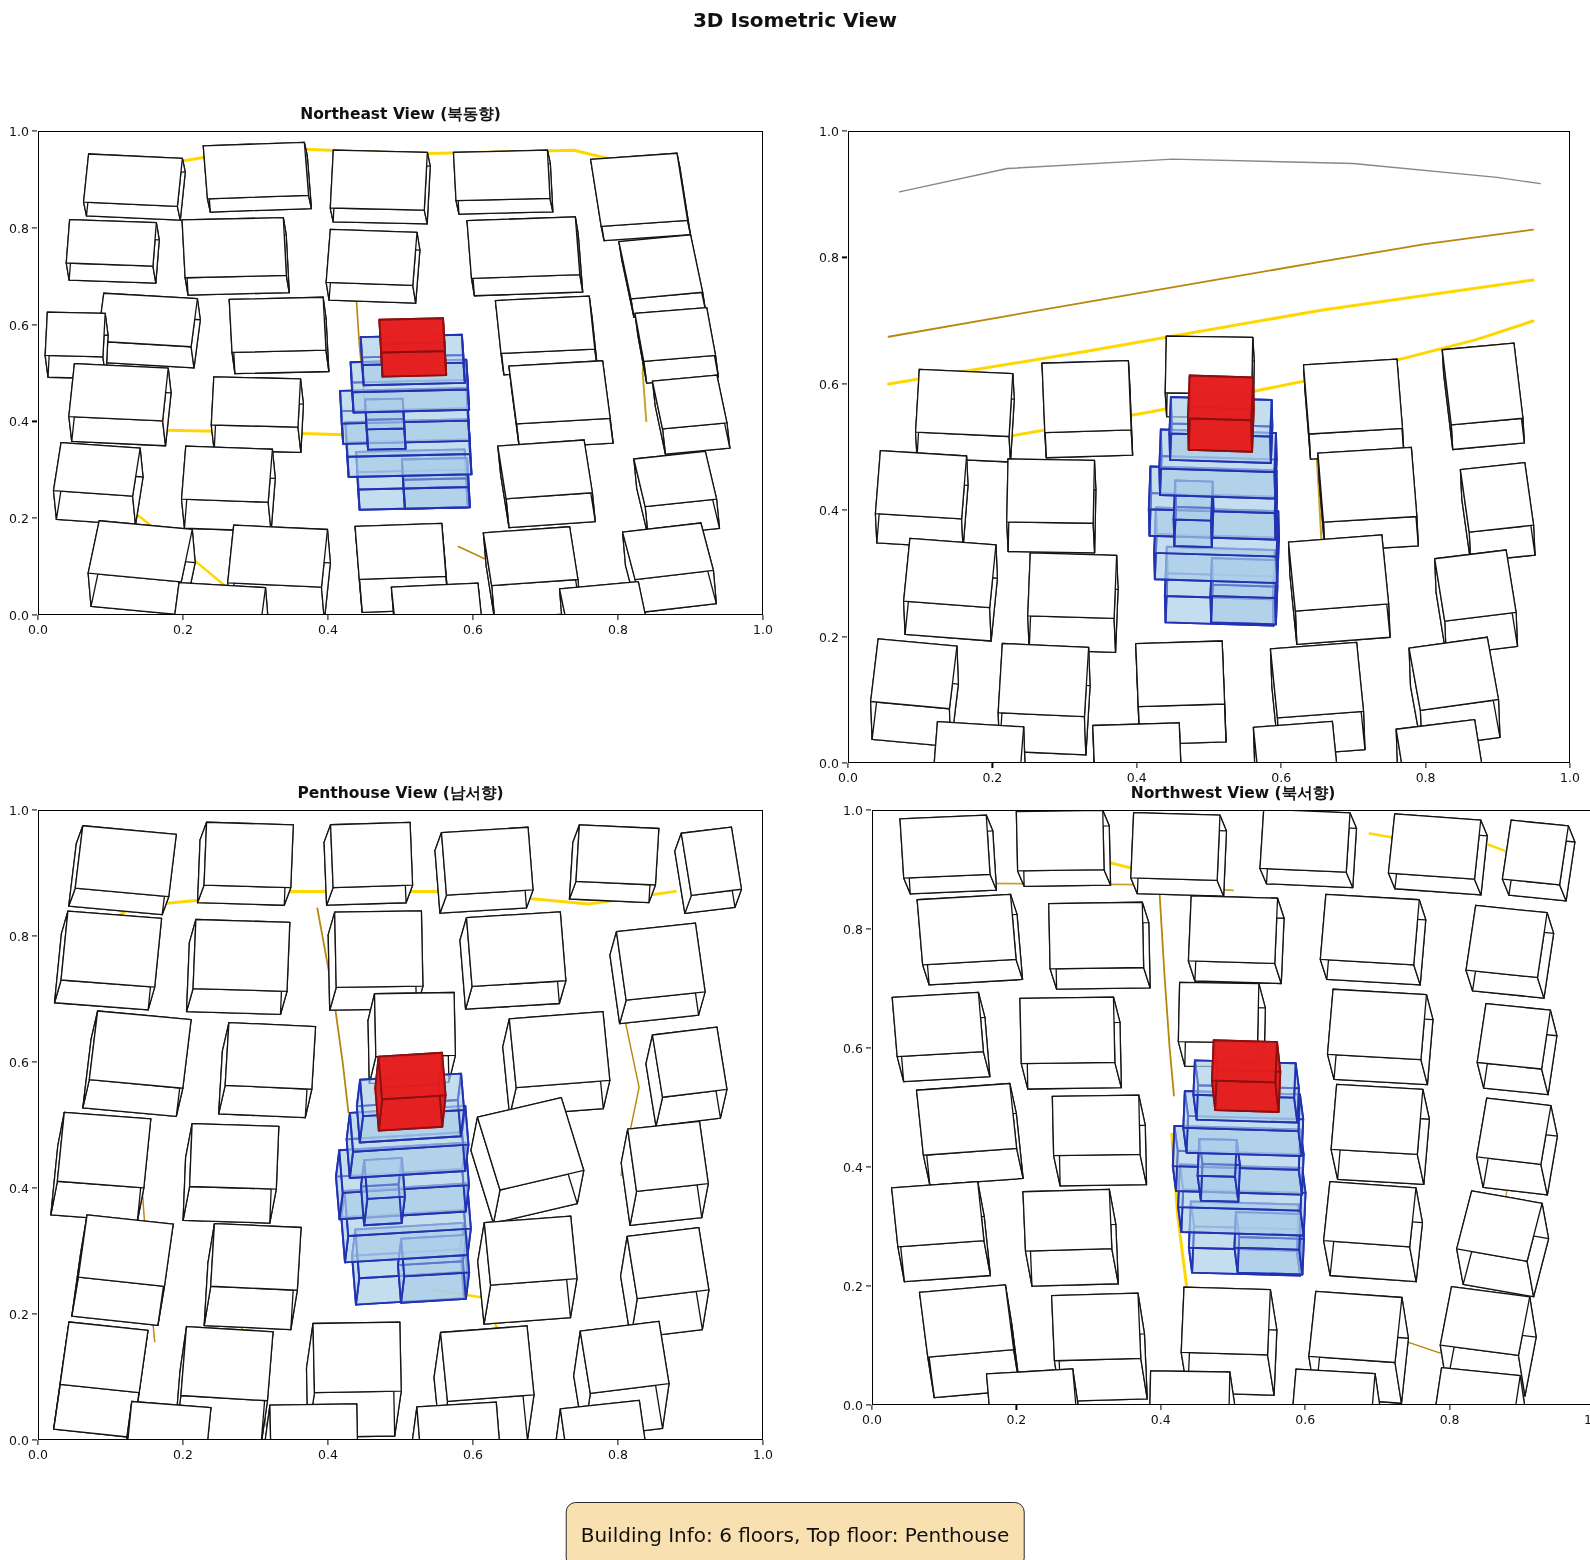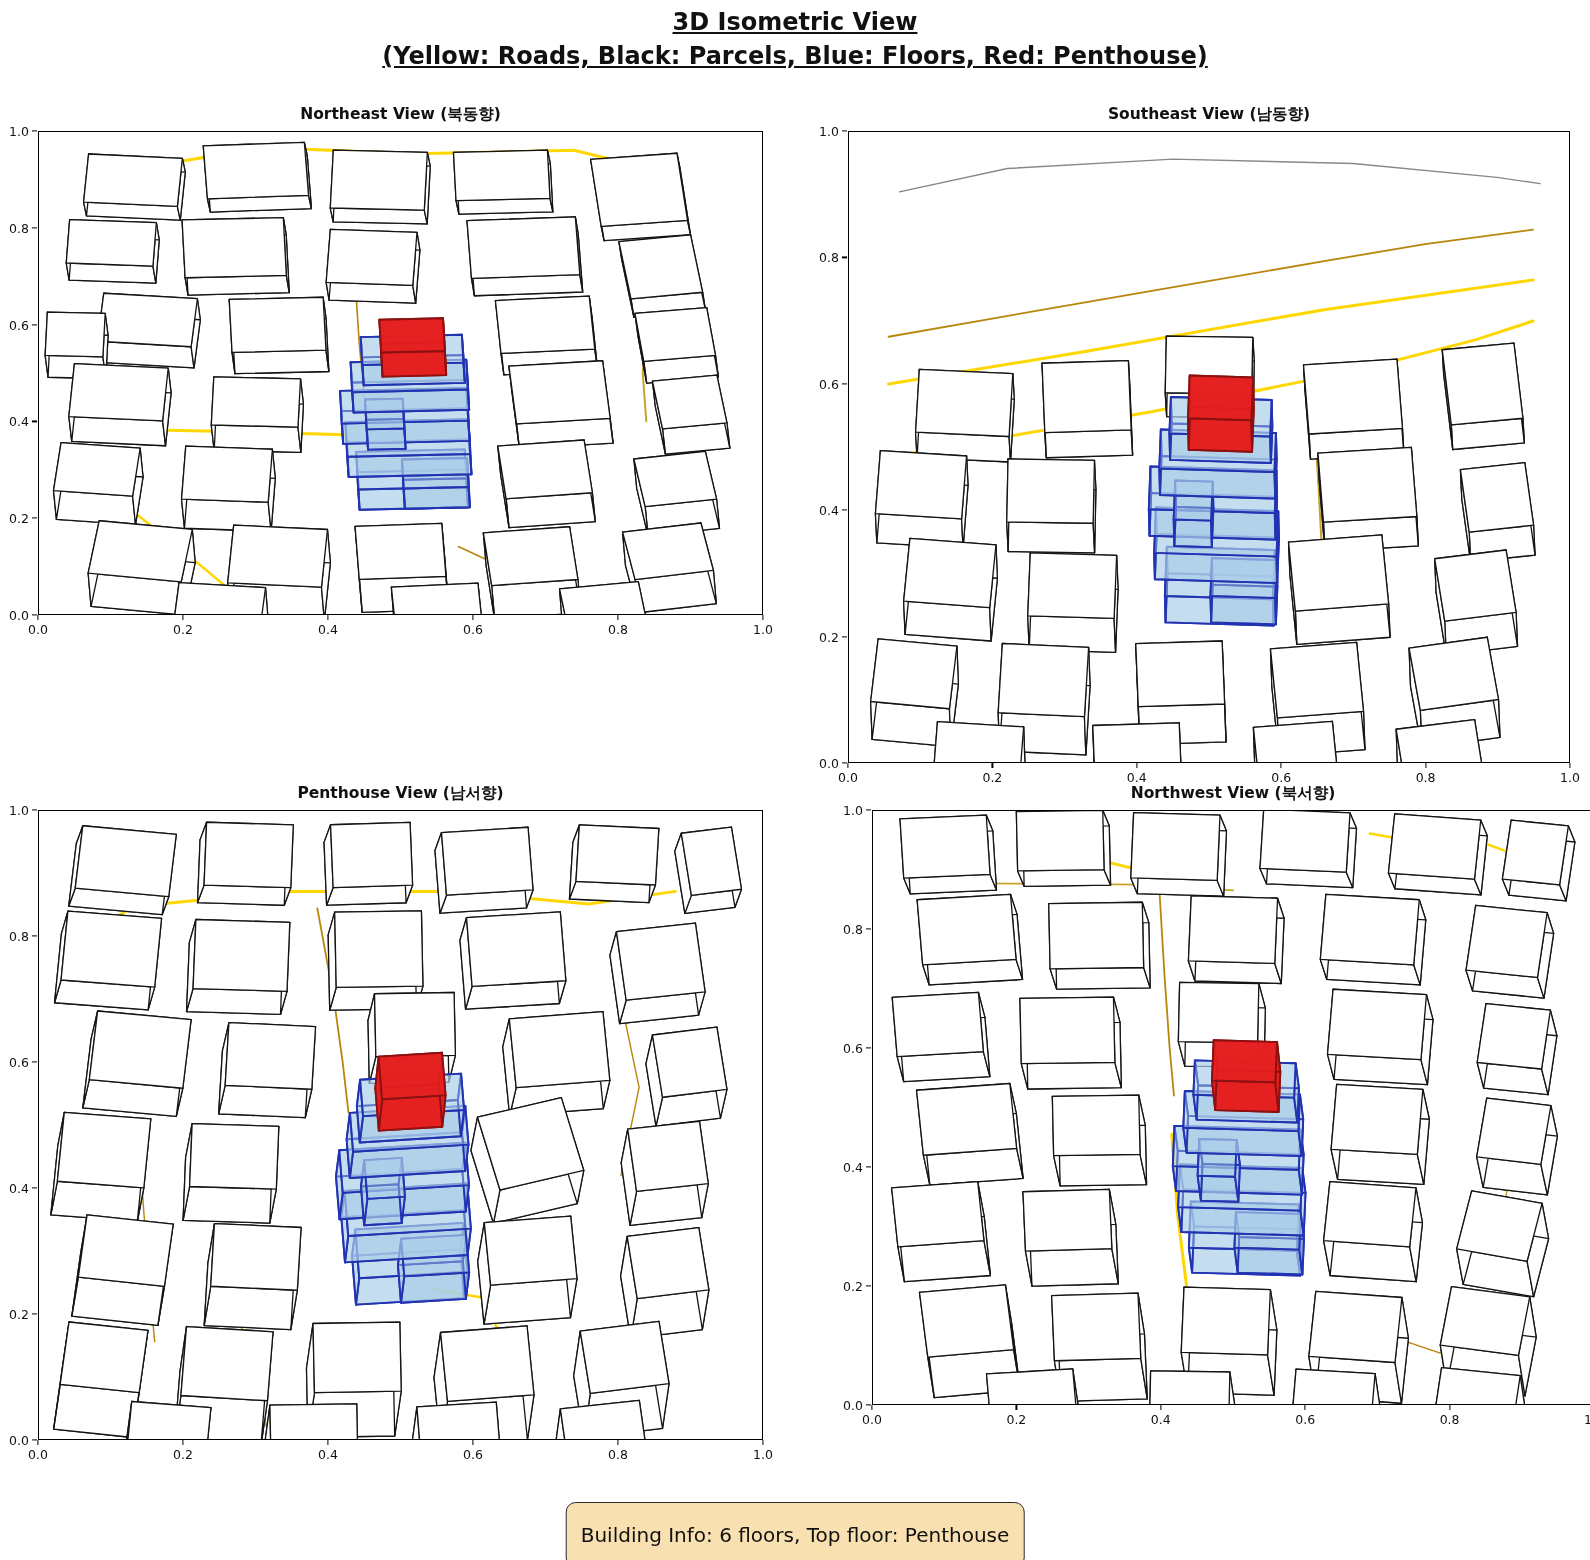--- a/index.html
+++ b/index.html
@@ -6,21 +6,21 @@
   .figure{
     position:relative;
     width:1590px;height:1560px;
     background:#ffffff;
     font-family:"DejaVu Sans", sans-serif;
     color:#111;
     overflow:hidden;
   }
   .fig-title{
     position:absolute;top:6px;left:0;width:100%;
-    text-align:center;font-weight:bold;font-size:24px;line-height:1.4;text-decoration:underline;
+    text-align:center;font-weight:bold;font-size:20px;line-height:1.4;
   }
   .subplot{position:absolute;}
   .sp-title{
     position:absolute;top:-27px;left:0;right:0;
     text-align:center;font-weight:bold;font-size:15.5px;white-space:nowrap;
   }
   .frame{
     position:absolute;left:0;top:0;right:0;bottom:0;
     border:1.2px solid #000;background:#fff;overflow:hidden;
   }
@@ -47,21 +47,20 @@
     padding:20px 14px;font-size:20px;color:#111;white-space:nowrap;
   }
 </style>
 </head>
 <body>
 
 <div class="figure">
 
   <div class="fig-title">
     <div>3D Isometric View</div>
-    <div>(Yellow: Roads, Black: Parcels, Blue: Floors, Red: Penthouse)</div>
   </div>
 
   <div class="subplot" style="left:38px;top:131px;width:725px;height:484px">
     <div class="sp-title">Northeast View (북동향)</div>
     <div class="frame">
       <svg class="scene" viewBox="0 0 1000 1000" preserveAspectRatio="none">
           <polyline points="180.0,65.0 310.0,32.0 520.0,45.0 740.0,38.0 860.0,82.0" fill="none" stroke="#FFD700" stroke-width="3" stroke-linecap="round" stroke-linejoin="round" vector-effect="non-scaling-stroke"></polyline>
           <polyline points="860.0,82.0 845.0,300.0 835.0,500.0 840.0,600.0" fill="none" stroke="#c9a227" stroke-width="2" stroke-linecap="round" stroke-linejoin="round" vector-effect="non-scaling-stroke"></polyline>
           <polyline points="435.0,255.0 443.0,440.0 452.0,580.0" fill="none" stroke="#b8860b" stroke-width="1.6" stroke-linecap="round" stroke-linejoin="round" vector-effect="non-scaling-stroke"></polyline>
           <polyline points="55.0,615.0 280.0,622.0 425.0,628.0" fill="none" stroke="#FFD700" stroke-width="3" stroke-linecap="round" stroke-linejoin="round" vector-effect="non-scaling-stroke"></polyline>
@@ -323,21 +322,20 @@
       <div class="xtick-label" style="left: 80%;">0.8</div>
       <div class="ytick-mark" style="top: 20%;"></div>
       <div class="ytick-label" style="top: 20%;">0.8</div>
       <div class="xtick-mark" style="left: 100%;"></div>
       <div class="xtick-label" style="left: 100%;">1.0</div>
       <div class="ytick-mark" style="top: 0%;"></div>
       <div class="ytick-label" style="top: 0%;">1.0</div>
     </div>
 
   <div class="subplot" style="left:848px;top:131px;width:722px;height:632px">
-    <div class="sp-title">Southeast View (남동향)</div>
     <div class="frame">
       <svg class="scene" viewBox="0 0 1000 1000" preserveAspectRatio="none">
           <polyline points="70.0,95.0 220.0,58.0 450.0,43.0 700.0,50.0 900.0,72.0 960.0,82.0" fill="none" stroke="#888888" stroke-width="1.4" stroke-linecap="round" stroke-linejoin="round" vector-effect="non-scaling-stroke"></polyline>
           <polyline points="55.0,325.0 330.0,270.0 660.0,205.0 800.0,178.0 950.0,155.0" fill="none" stroke="#b8860b" stroke-width="1.8" stroke-linecap="round" stroke-linejoin="round" vector-effect="non-scaling-stroke"></polyline>
           <polyline points="55.0,400.0 330.0,348.0 660.0,282.0 950.0,235.0" fill="none" stroke="#FFD700" stroke-width="3" stroke-linecap="round" stroke-linejoin="round" vector-effect="non-scaling-stroke"></polyline>
           <polyline points="75.0,512.0 420.0,444.0 700.0,380.0 870.0,330.0 950.0,300.0" fill="none" stroke="#FFD700" stroke-width="3" stroke-linecap="round" stroke-linejoin="round" vector-effect="non-scaling-stroke"></polyline>
           <polyline points="645.0,435.0 652.0,560.0 658.0,690.0" fill="none" stroke="#c9a227" stroke-width="2" stroke-linecap="round" stroke-linejoin="round" vector-effect="non-scaling-stroke"></polyline>
           <polygon points="441.2,451.7 561.2,453.8 562.8,363.8 442.8,361.7" fill="#ffffff" fill-opacity="1" stroke="#141414" stroke-width="1.3" stroke-linejoin="round" vector-effect="non-scaling-stroke"></polygon>
           <polygon points="439.2,413.9 559.2,416.0 561.2,453.8 441.2,451.7" fill="#ffffff" fill-opacity="1" stroke="#141414" stroke-width="1.3" stroke-linejoin="round" vector-effect="non-scaling-stroke"></polygon>
           <polygon points="559.2,416.0 560.8,326.1 562.8,363.8 561.2,453.8" fill="#ffffff" fill-opacity="1" stroke="#141414" stroke-width="1.3" stroke-linejoin="round" vector-effect="non-scaling-stroke"></polygon>

